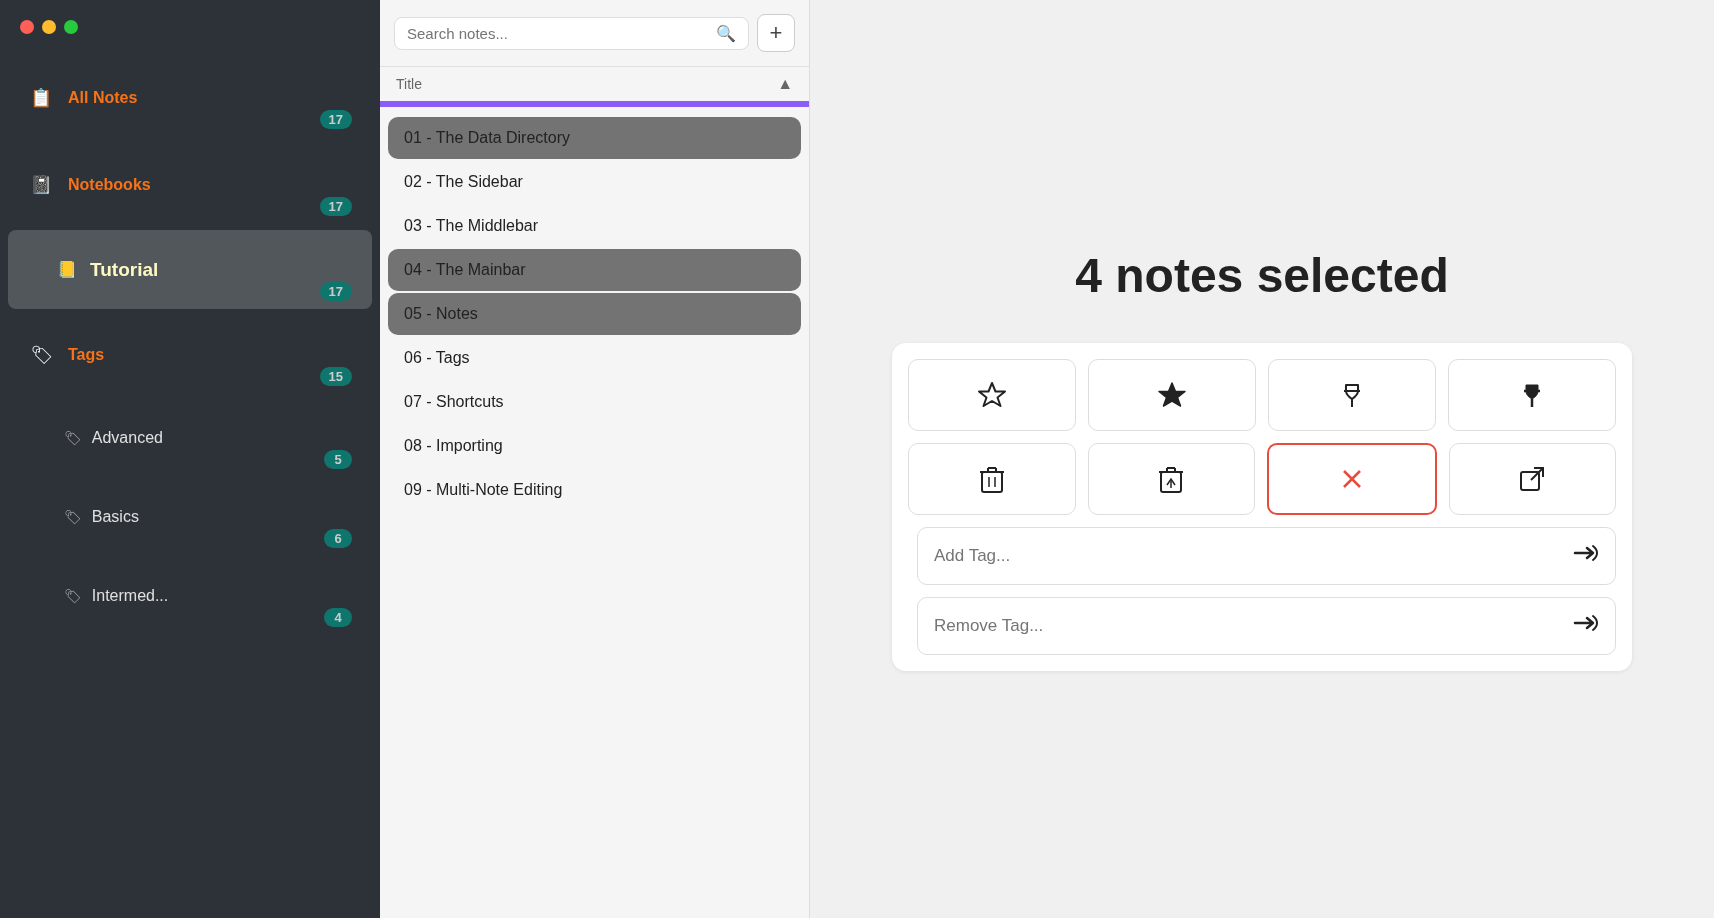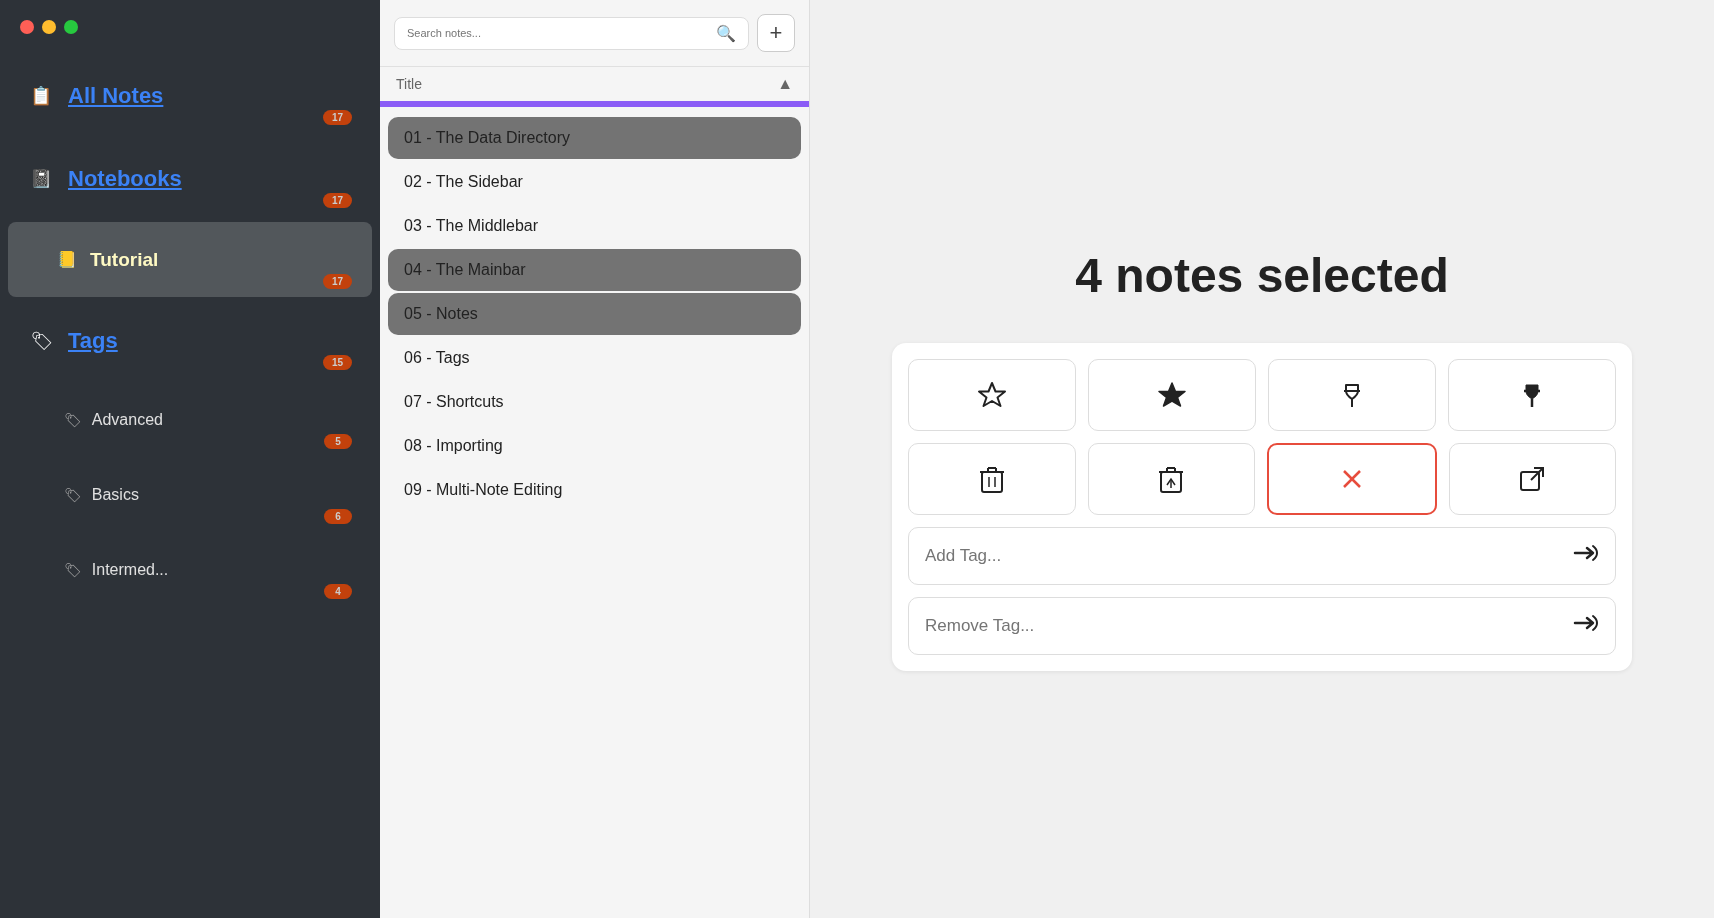--- a/index.html
+++ b/index.html
@@ -54,31 +54,30 @@
       display: flex;
       align-items: center;
       justify-content: center;
       font-size: 18px;
       color: #fff;
       margin-right: 12px;
       flex-shrink: 0;
     }
 
     .sidebar-item-label {
-      color: #3b82f6;
-      font-size: 22px;
+      color: #f97316;
+      font-size: 16px;
       font-weight: 600;
       flex: 1;
-      text-decoration: underline;
     }
 
     .sidebar-badge {
-      background: #c2410c;
+      background: #0f766e;
       color: #ccc;
-      font-size: 10px;
+      font-size: 13px;
       font-weight: 600;
       border-radius: 12px;
       padding: 2px 9px;
       min-width: 28px;
       text-align: center;
       margin-top: 44px;
     }
 
     .sidebar-sub-item {
       display: flex;
@@ -156,21 +155,21 @@
       background: #fff;
       border: 1px solid #ddd;
       border-radius: 8px;
       padding: 6px 12px;
       gap: 8px;
     }
 
     .search-input {
       border: none;
       outline: none;
-      font-size: 11px;
+      font-size: 15px;
       color: #555;
       background: transparent;
       flex: 1;
     }
 
     .search-icon {
       color: #888;
       font-size: 16px;
     }
 
@@ -292,20 +291,21 @@
     }
 
     .tag-input-row {
       display: flex;
       align-items: center;
       border: 1.5px solid #ddd;
       border-radius: 10px;
       padding: 0 16px;
       height: 58px;
       background: #fff;
+      margin-left: 9px;
     }
 
     .tag-input {
       flex: 1;
       border: none;
       outline: none;
       font-size: 17px;
       color: #888;
       background: transparent;
     }

